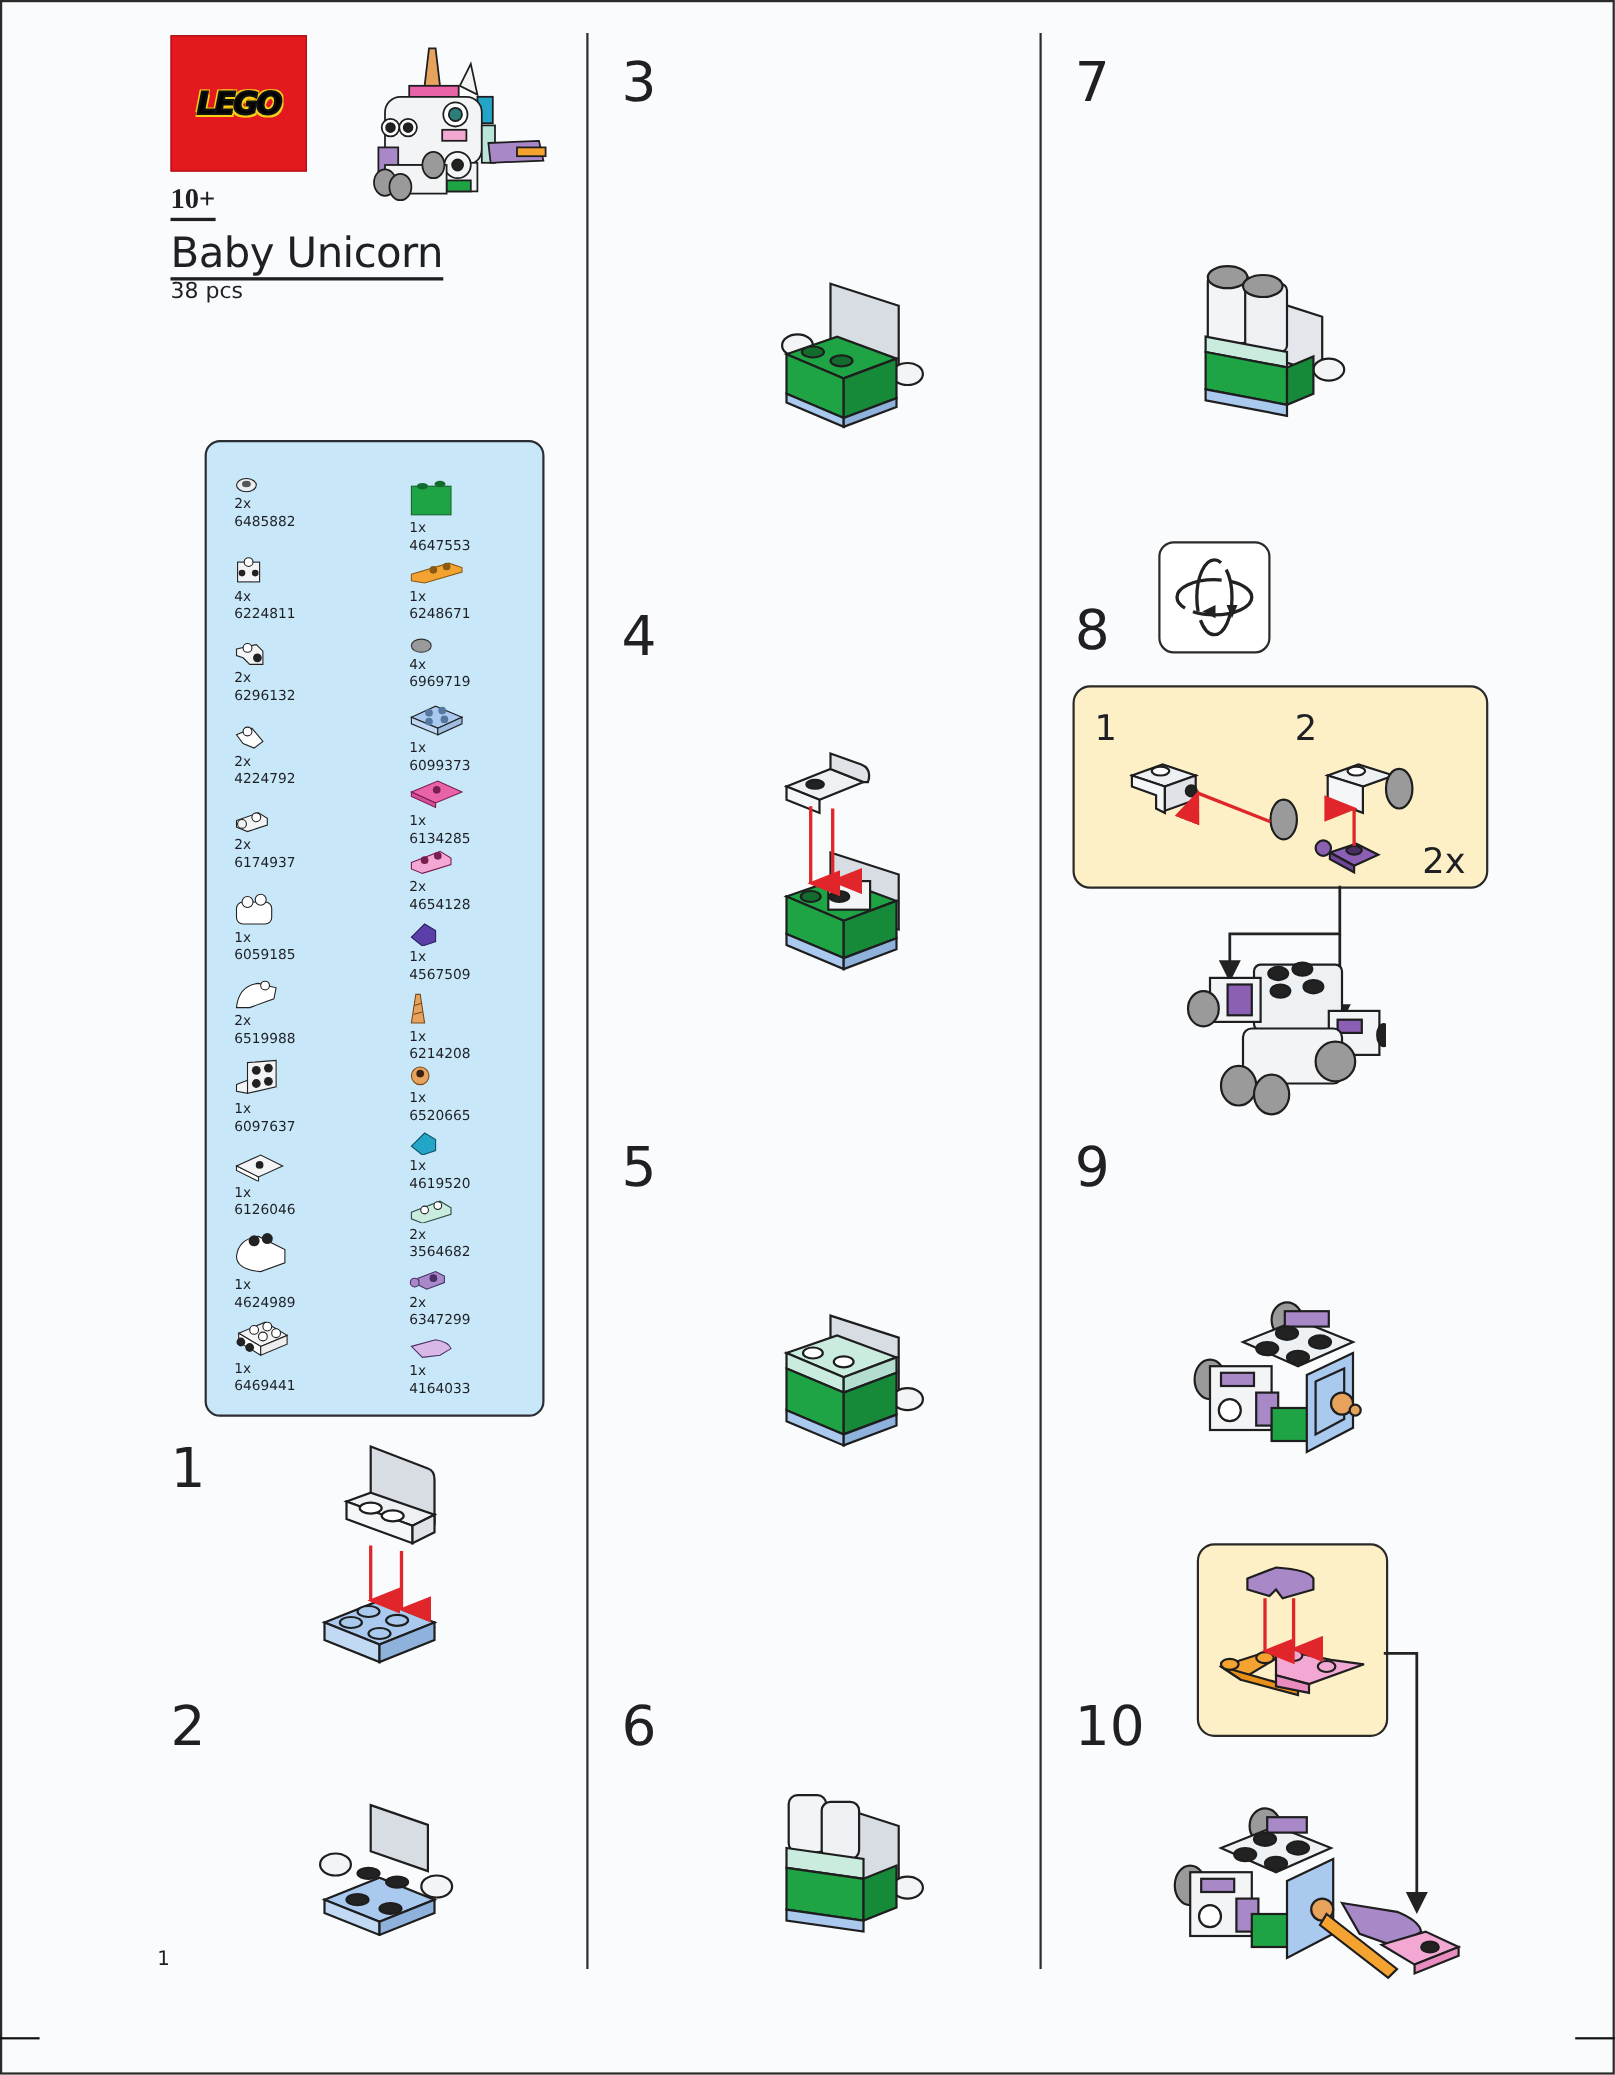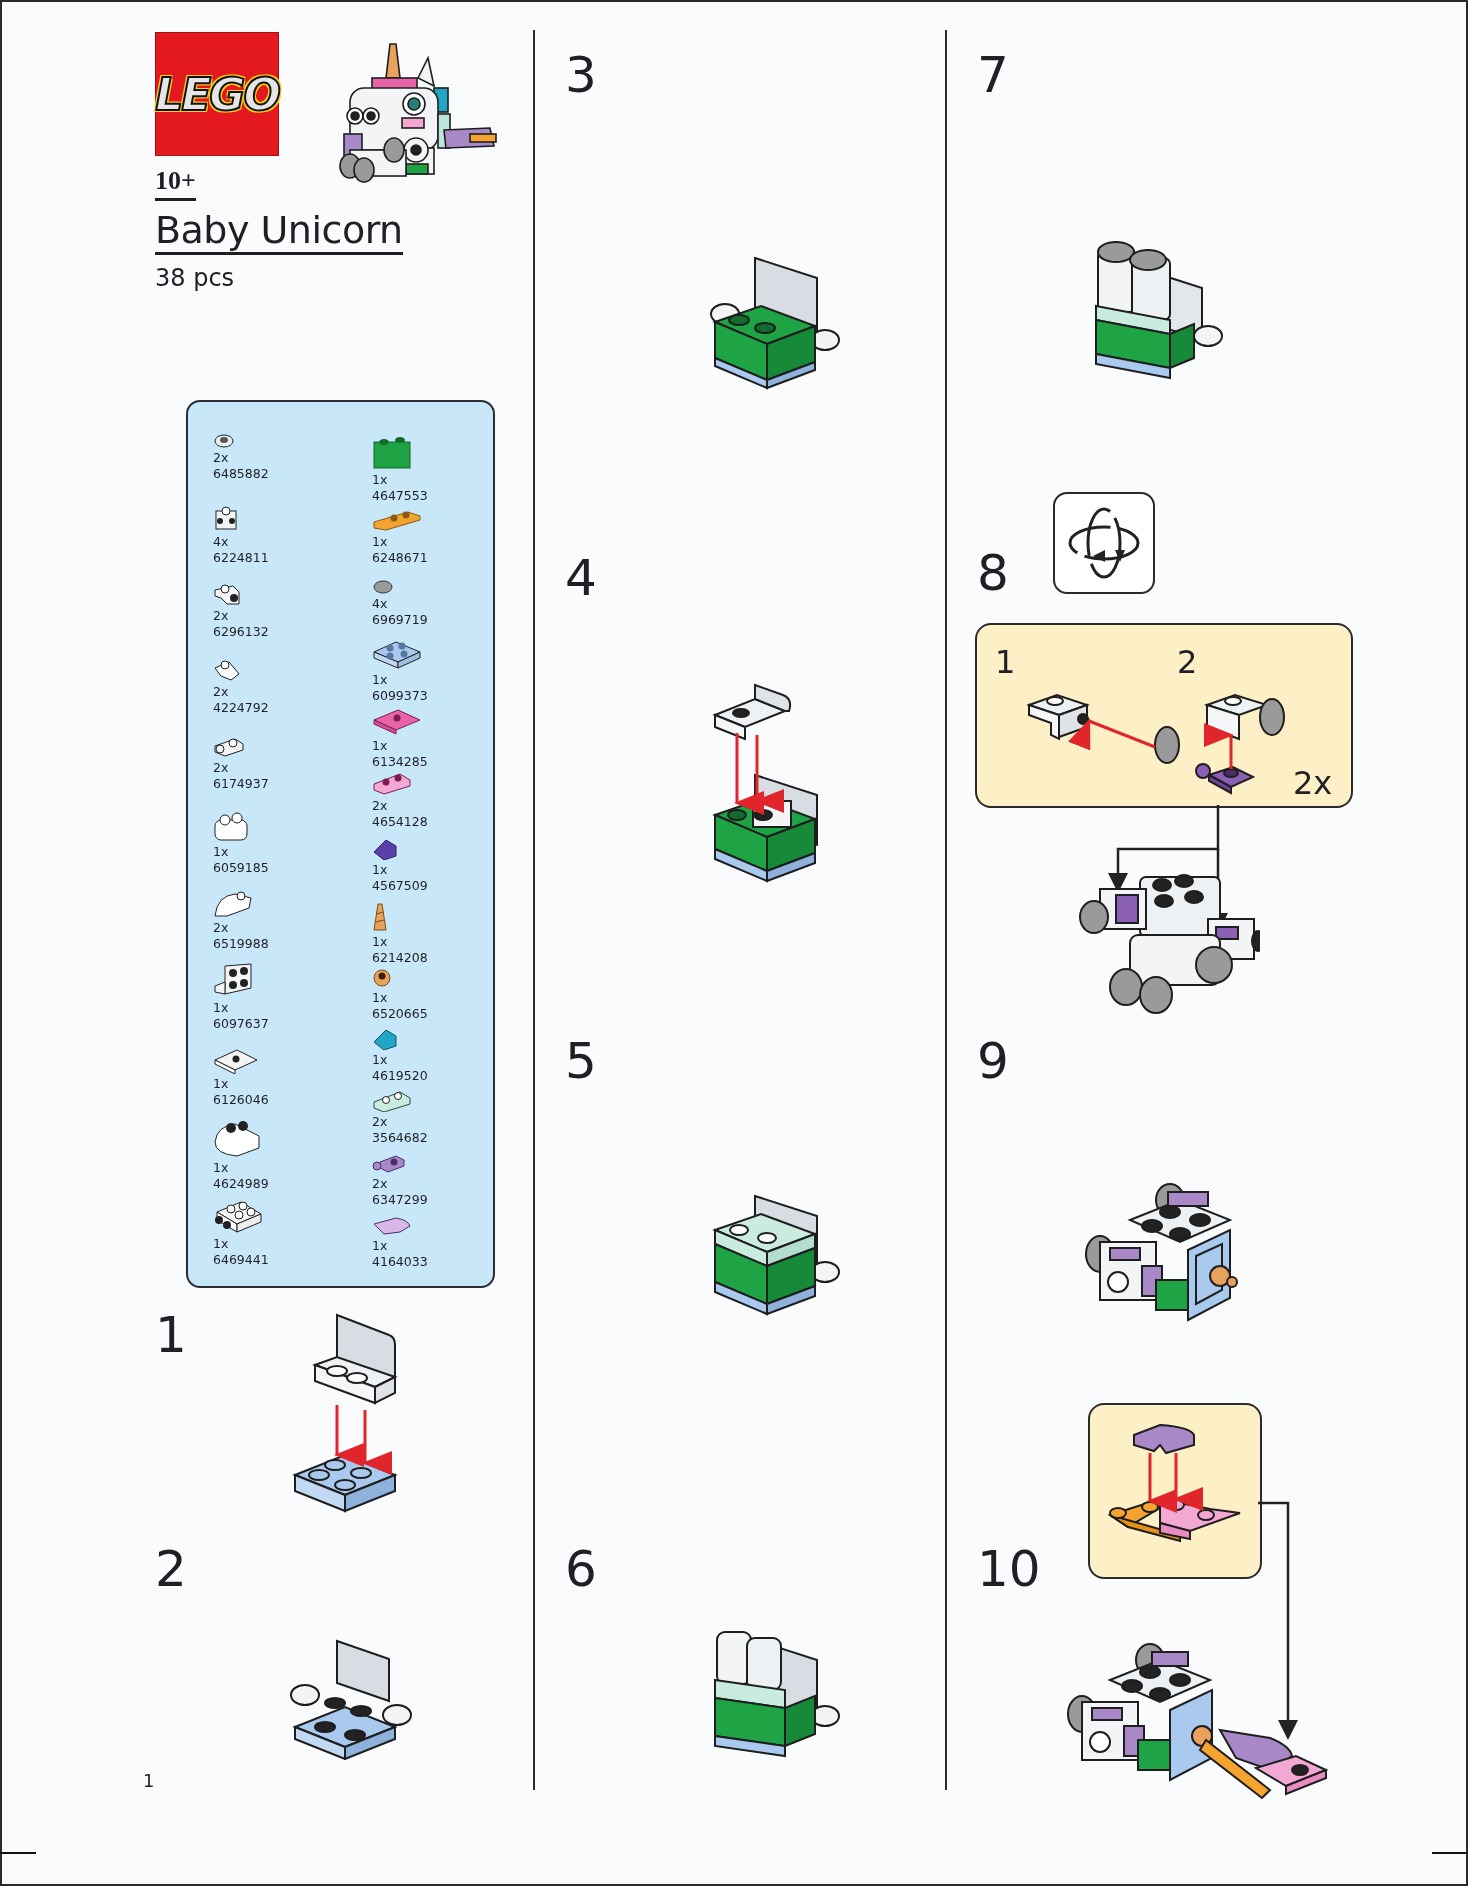--- a/index.html
+++ b/index.html
@@ -17,34 +17,34 @@
   .col-div { position: absolute; top: 30px; width: 2px; height: 1760px; background: #2b2b2b; }
 
   
   .lego-logo {
     position: absolute; left: 155px; top: 32px; width: 122px; height: 122px;
     background: #e3191f; border: 1px solid #a01015;
     display: flex; align-items: center; justify-content: center;
   }
   .lego-logo span {
     font-family: "DejaVu Sans", sans-serif; font-weight: bold; font-style: italic;
-    font-size: 44px; color: #e5e5e5; letter-spacing: -2px;
+    font-size: 28px; color: #000000; letter-spacing: -2px;
     -webkit-text-stroke: 2px #111;
     text-shadow: 0 0 0 #f7d117, 2px 2px 0 #f7d117, -2px -2px 0 #f7d117, 2px -2px 0 #f7d117, -2px 2px 0 #f7d117;
     padding: 4px 10px; border-radius: 30px;
   }
   .age {
     position: absolute; left: 155px; top: 166px; font-size: 26px; font-weight: bold;
     border-bottom: 3px solid #1f1f24; line-height: 30px; padding-bottom: 2px; font-family: Liberation Serif, serif;
   }
   .title {
     position: absolute; left: 155px; top: 208px; font-size: 38px; font-weight: normal;
     border-bottom: 3px solid #1f1f24; line-height: 44px; letter-spacing: -0.5px;
   }
-  .pcs { position: absolute; left: 155px; top: 264px; font-size: 24px; }
+  .pcs { position: absolute; left: 155px; top: 252px; font-size: 20px; }
   .hero { position: absolute; left: 330px; top: 38px; }
 
   
   .parts {
     position: absolute; left: 186px; top: 400px; width: 305px; height: 884px;
     background: #c8e8fa; border: 2px solid #2a2d33; border-radius: 14px;
   }
   .part { position: absolute; font-size: 12.5px; line-height: 16px; color: #1f1f24; }
   .part svg { display: block; margin-bottom: 2px; }
 

